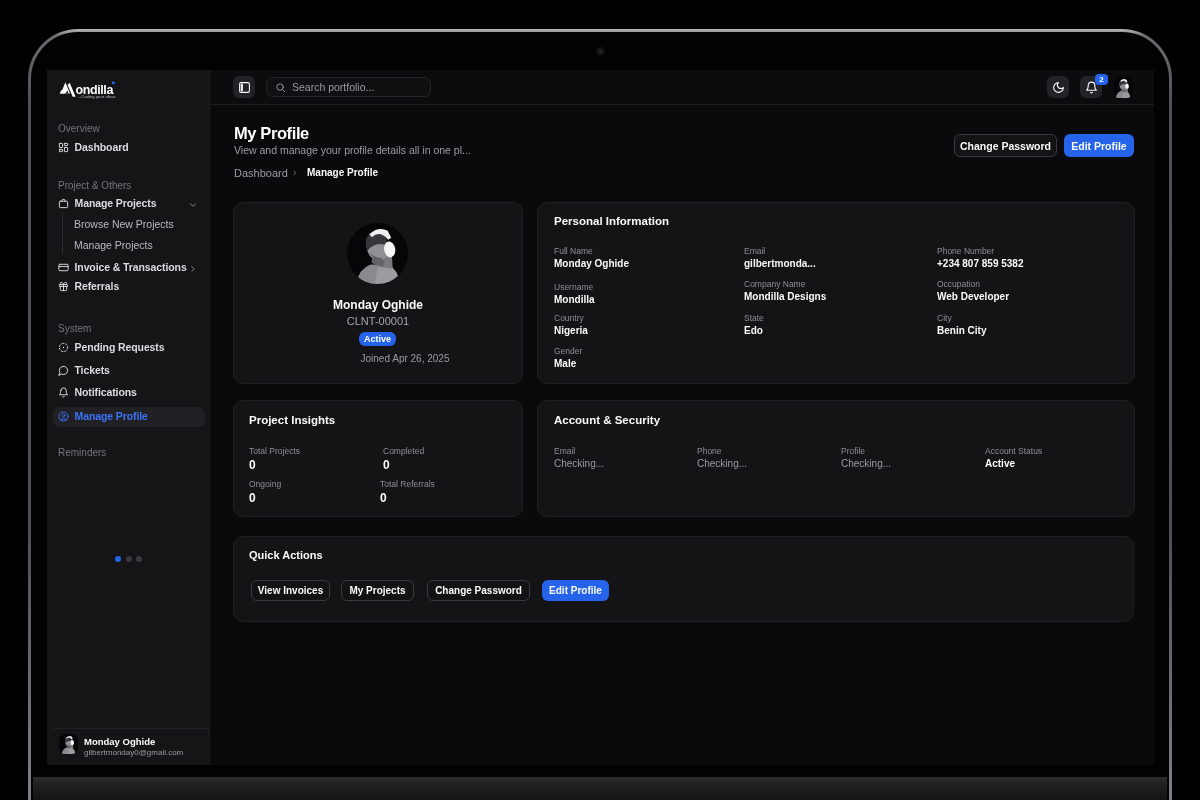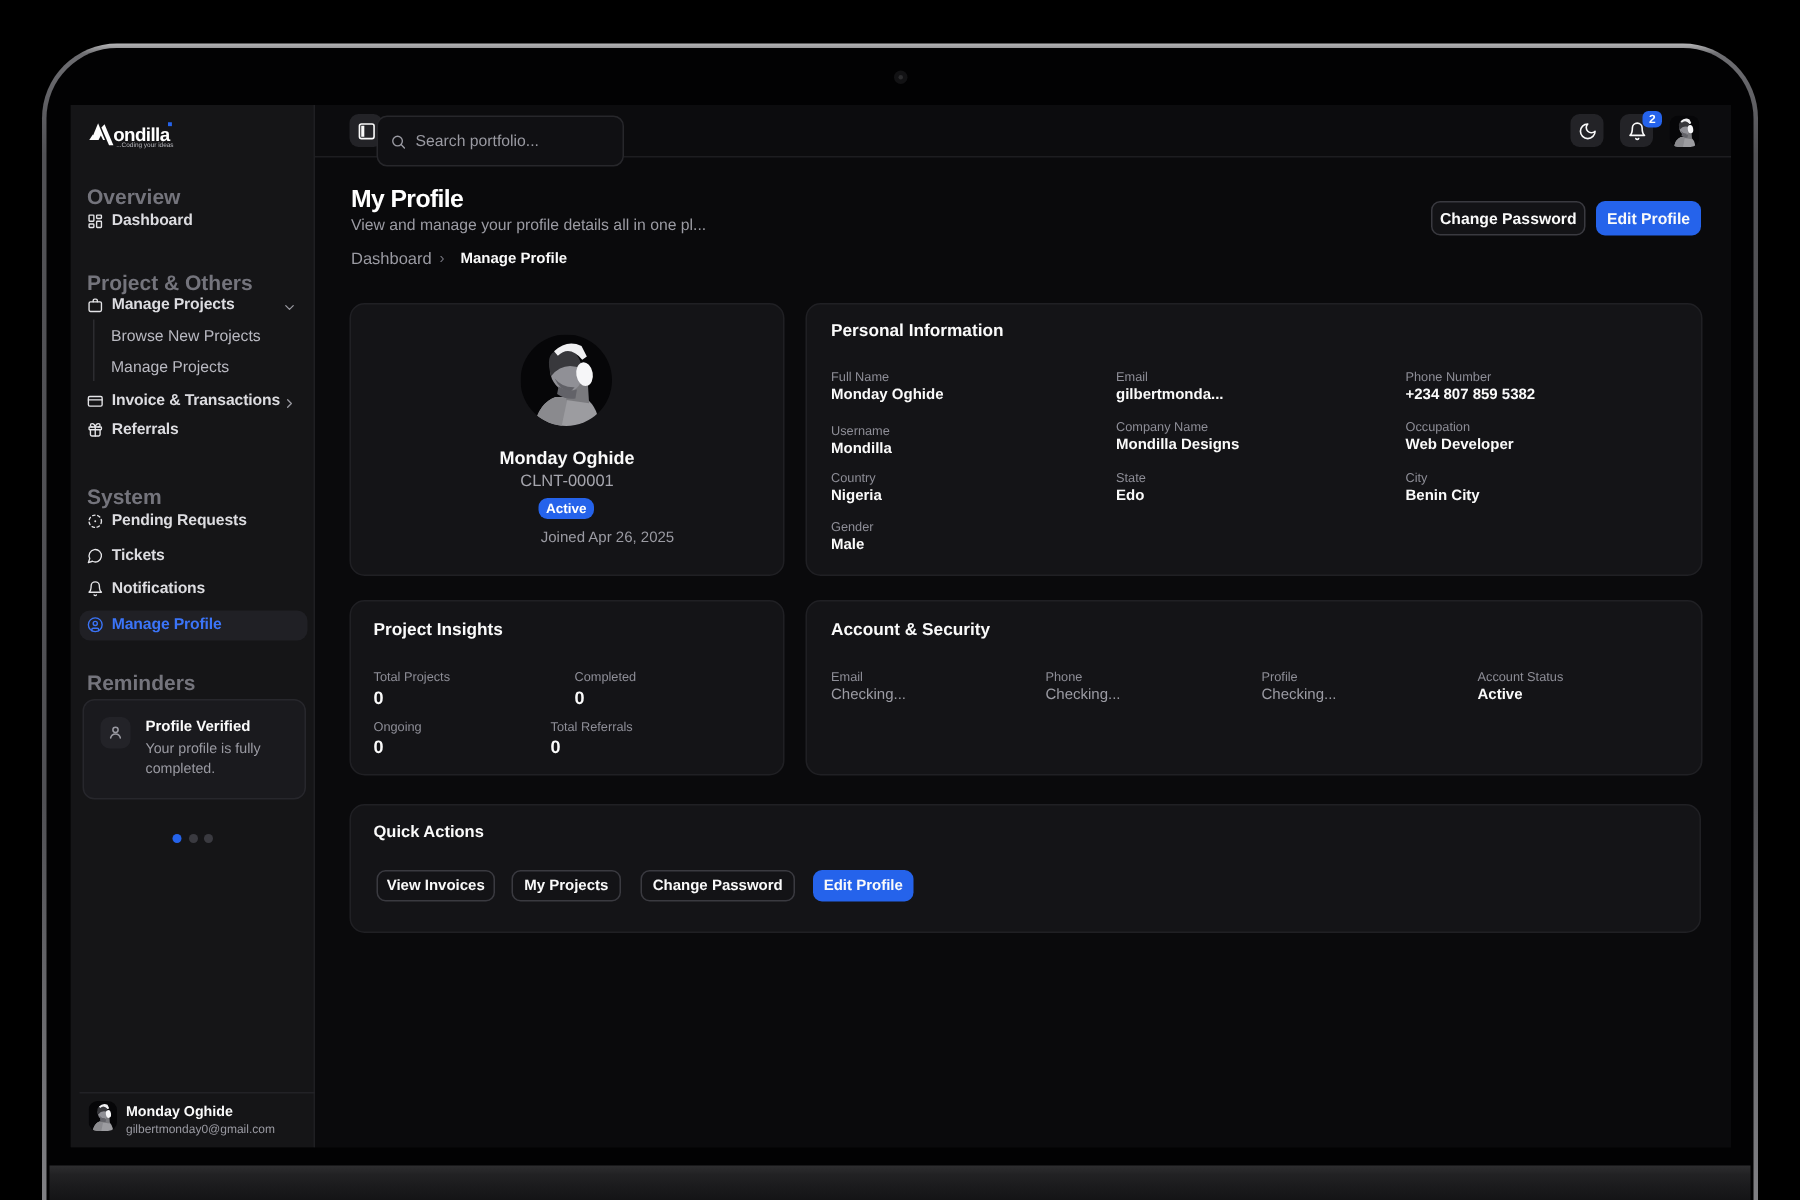--- a/index.html
+++ b/index.html
@@ -20,32 +20,32 @@
 #base { position:absolute; left:33px; top:777px; width:1134px; height:23px;
   background:linear-gradient(180deg,#2e2e30 0%,#222224 25%,#1b1b1d 60%,#141416 100%); }
 
 
 #screen { position:absolute; left:47px; top:70px; width:1107px; height:695px;
   background:#0a0a0c; overflow:hidden; }
 
 
 #sidebar { position:absolute; left:0; top:0; width:163px; height:695px;
   background:#151517; border-right:1px solid #1f1f22;padding-left:36px; }
-.sec-label { position:absolute; font-size:14px; color:#74747c; font-weight:700; }
+.sec-label { position:absolute; font-size:10px; color:#74747c; font-weight:400; }
 .nav { position:absolute; left:11px; display:flex; align-items:center; gap:5.5px;
   color:#dcdce0; font-size:10.5px; font-weight:600; letter-spacing:-0.1px; }
 .nav svg { flex:0 0 auto; }
 .sub { position:absolute; left:27px; color:#b9b9c1; font-size:10.5px; font-weight:500; }
 
 
 #header { position:absolute; left:163px; top:0; width:944px; height:35px;
   background:#0c0c0e; border-bottom:1px solid #1d1d20; }
 .iconbtn { position:absolute; width:22px; height:22px; border-radius:6px; background:#232327;
   display:flex; align-items:center; justify-content:center; }
-#search { position:absolute; left:204px; top:7px; width:165px; height:34px;
+#search { position:absolute; left:219px; top:7px; width:165px; height:20px;
   background:#101013; border:1px solid #27272b; border-radius:7px;
   display:flex; align-items:center; gap:6px; padding-left:8px;
   color:#9a9aa2; font-size:10.5px; }
 .card { position:absolute; background:#141417; border:1px solid #202024; border-radius:10px; }
 .card-h { position:absolute; color:#fafafa; font-weight:700; font-size:11.5px; }
 .lbl { color:#8e8e97; font-size:8.5px; font-weight:400; margin-bottom:1.5px; }
 .val { color:#fafafa; font-size:10px; font-weight:600; }
 .btn { position:absolute; display:flex; align-items:center; justify-content:center;
   border-radius:6px; font-size:10.5px; font-weight:700; color:#fafafa; }
 .btn.dark { background:#131316; border:1px solid #3a3a40; }
@@ -143,30 +143,20 @@
     <div class="nav" style="top:340px; color:#3b74f8;">
         <svg width="11" height="11" viewBox="0 0 24 24" stroke="#3b74f8" stroke-width="2" fill="none" stroke-linecap="round" stroke-linejoin="round">
           <circle cx="12" cy="12" r="10"></circle>
           <circle cx="12" cy="10" r="3"></circle>
           <path d="M7 20.66V19a2 2 0 0 1 2-2h6a2 2 0 0 1 2 2v1.66"></path>
         </svg>
         <span>Manage Profile</span>
       </div>
 
     <div class="sec-label" style="left:11px; top:377px;">Reminders</div>
-    <div class="abs" style="left:8px; top:396px; width:149px; height:67px; background:#1a1a1e; border:1px solid #27272c; border-radius:8px;">
-      <div class="abs" style="left:11px; top:11px; width:20px; height:21px; background:#232328; border-radius:6px;">
-          <svg width="12" height="12" viewBox="0 0 24 24" stroke="#9a9aa2" stroke-width="2" fill="none" style="position:absolute;left:4px;top:4px;" stroke-linecap="round">
-            <circle cx="12" cy="9" r="3.5"></circle>
-            <path d="M5.5 20 Q6.5 14.5 12 14.5 Q17.5 14.5 18.5 20"></path>
-          </svg>
-        </div>
-      <div class="abs" style="left:41px; top:12px; color:#fafafa; font-size:10px; font-weight:700;">Profile Verified</div>
-      <div class="abs" style="left:41px; top:26px; color:#9a9aa2; font-size:9.5px; line-height:13px;">Your profile is fully<br>completed.</div>
-    </div>
     <div class="abs" style="left:68px; top:486px; width:6px; height:6px; border-radius:50%; background:#2563eb;"></div>
     <div class="abs" style="left:79px; top:486px; width:6px; height:6px; border-radius:50%; background:#3a3a40;"></div>
     <div class="abs" style="left:89px; top:486px; width:6px; height:6px; border-radius:50%; background:#3a3a40;"></div>
 
     <div class="abs" style="left:6px; top:658px; width:157px; height:1px; background:#222226;"></div>
     <div class="abs" id="side-avatar" style="left:12px; top:664px; width:19px; height:20px; border-radius:6px; overflow:hidden;"><svg width="100%" height="100%" viewBox="0 0 60 60" preserveAspectRatio="none">
 <rect width="60" height="60" fill="#060608"></rect>
 <path d="M9 60 Q12 45 23 41 L41 41 Q50 45 52 60 Z" fill="#9c9ca0"></path>
 <path d="M9 60 Q12 45 23 41 L31 41 L27 60 Z" fill="#8a8a8e"></path>
 <path d="M31 28 L44 30 L45 45 L30 43 Z" fill="#7a7a7e"></path>
@@ -302,21 +292,21 @@
       <div class="val" style="font-size:12px;">0</div>
     </div>
   <div class="abs" style="left:336px; top:376px;">
       <div class="lbl">Completed</div>
       <div class="val" style="font-size:12px;">0</div>
     </div>
   <div class="abs" style="left:202px; top:409px;">
       <div class="lbl">Ongoing</div>
       <div class="val" style="font-size:12px;">0</div>
     </div>
-  <div class="abs" style="left:320px; top:409px;">
+  <div class="abs" style="left:333px; top:409px;">
       <div class="lbl">Total Referrals</div>
       <div class="val" style="font-size:12px;">0</div>
     </div>
 
   <div class="card" style="left:490px; top:330px; width:598px; height:117px;"></div>
   <div class="card-h" style="left:507px; top:344px;">Account &amp; Security</div>
   <div class="abs" style="left:507px; top:376px;">
       <div class="lbl">Email</div>
       <div class="val" style="color:#9b9ba3; font-weight:400;">Checking...</div>
     </div>

